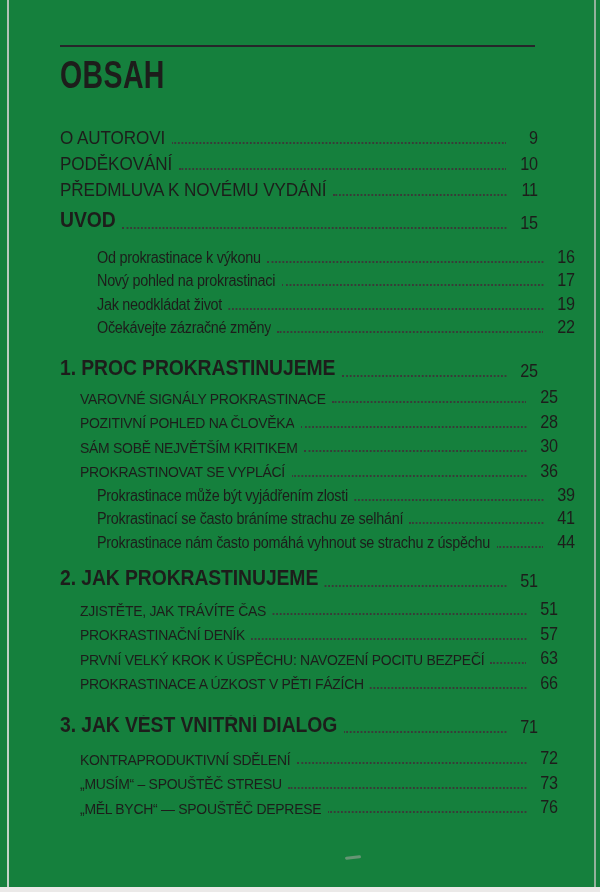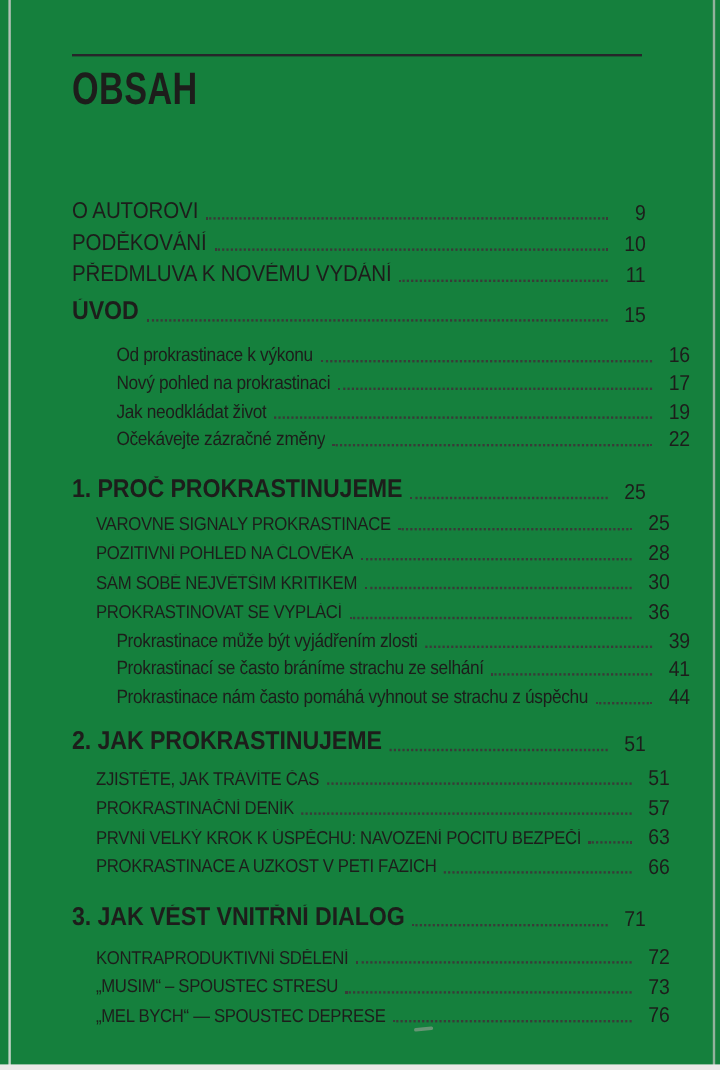--- a/index.html
+++ b/index.html
@@ -38,21 +38,21 @@
     width: 475px; height: 2px;
     background: #26262a;
   }
   .obsah {
     margin: 9px 0 0 0;
     font-size: 38px; font-weight: bold; line-height: 1;
     letter-spacing: 0.5px;
     transform: scaleX(0.75); transform-origin: left top;
     white-space: nowrap;
   }
-  .toc { margin-top: 73px; display: flex; flex-direction: column; }
+  .toc { margin-top: 34px; display: flex; flex-direction: column; }
   .row {
     display: flex; align-items: flex-end;
     width: 531px;
     transform: scaleX(0.9); transform-origin: left top;
     white-space: nowrap; line-height: 1;
   }
   .t { flex: 0 1 auto; overflow: hidden; }
   .dots {
     flex: 1 1 10px; min-width: 10px;
     border-bottom: 2px dotted #3a3a38;

